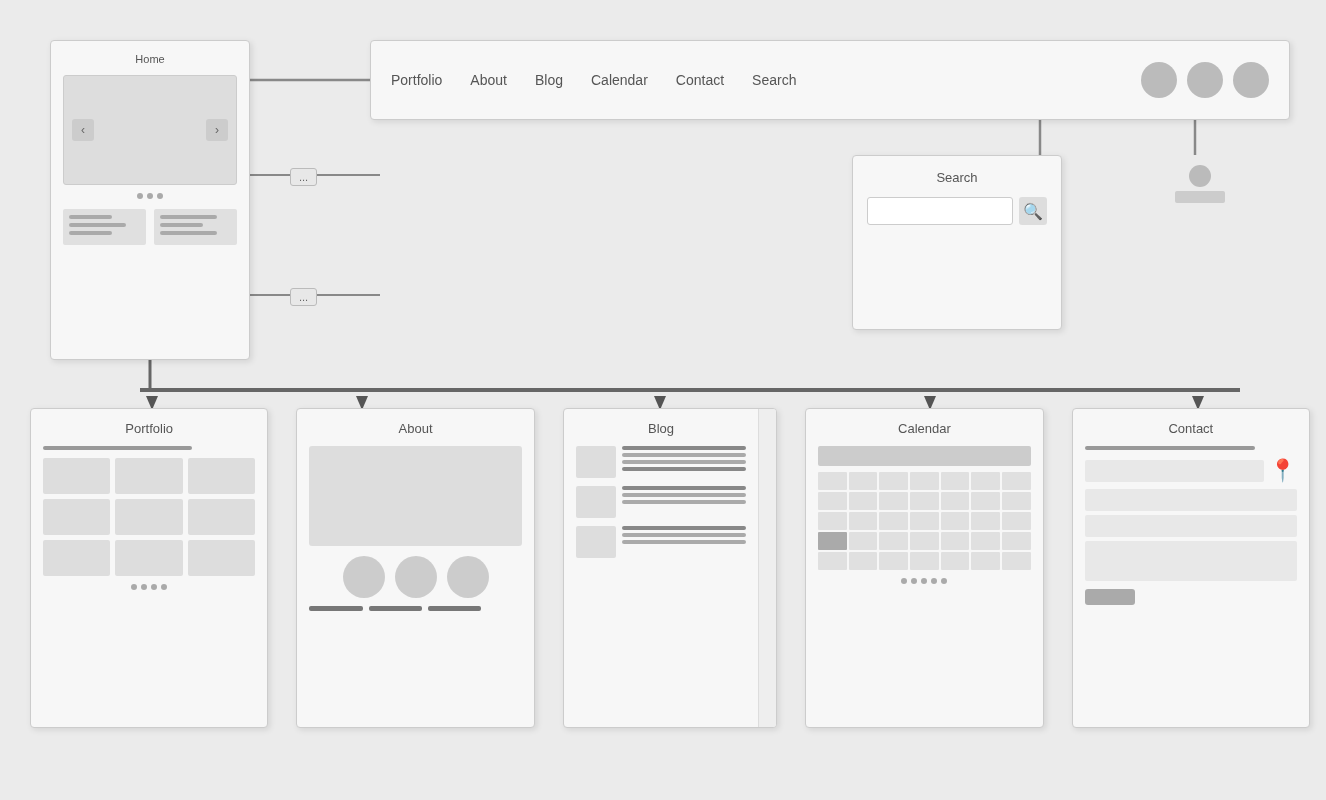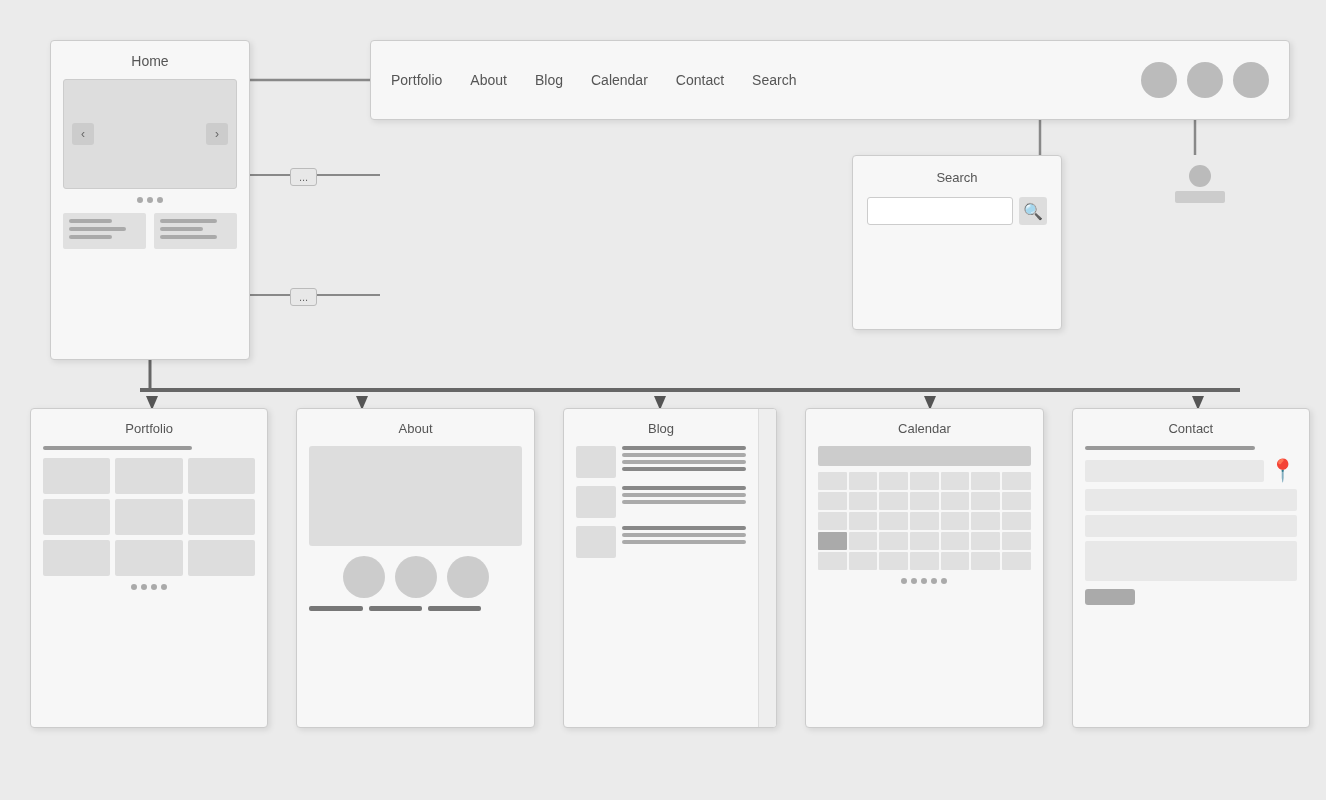--- a/index.html
+++ b/index.html
@@ -30,21 +30,21 @@
       background: #f7f7f7;
       border: 1.5px solid #ccc;
       border-radius: 4px;
       display: flex;
       flex-direction: column;
       align-items: center;
       padding: 12px;
       box-shadow: 2px 2px 6px rgba(0,0,0,0.1);
     }
     .home-card .card-title {
-      font-size: 14px;
+      font-size: 11px;
       color: #555;
       margin-bottom: 10px;
     }
     .home-slider {
       width: 100%;
       height: 110px;
       background: #ddd;
       border: 1px solid #ccc;
       border-radius: 3px;
       position: relative;

